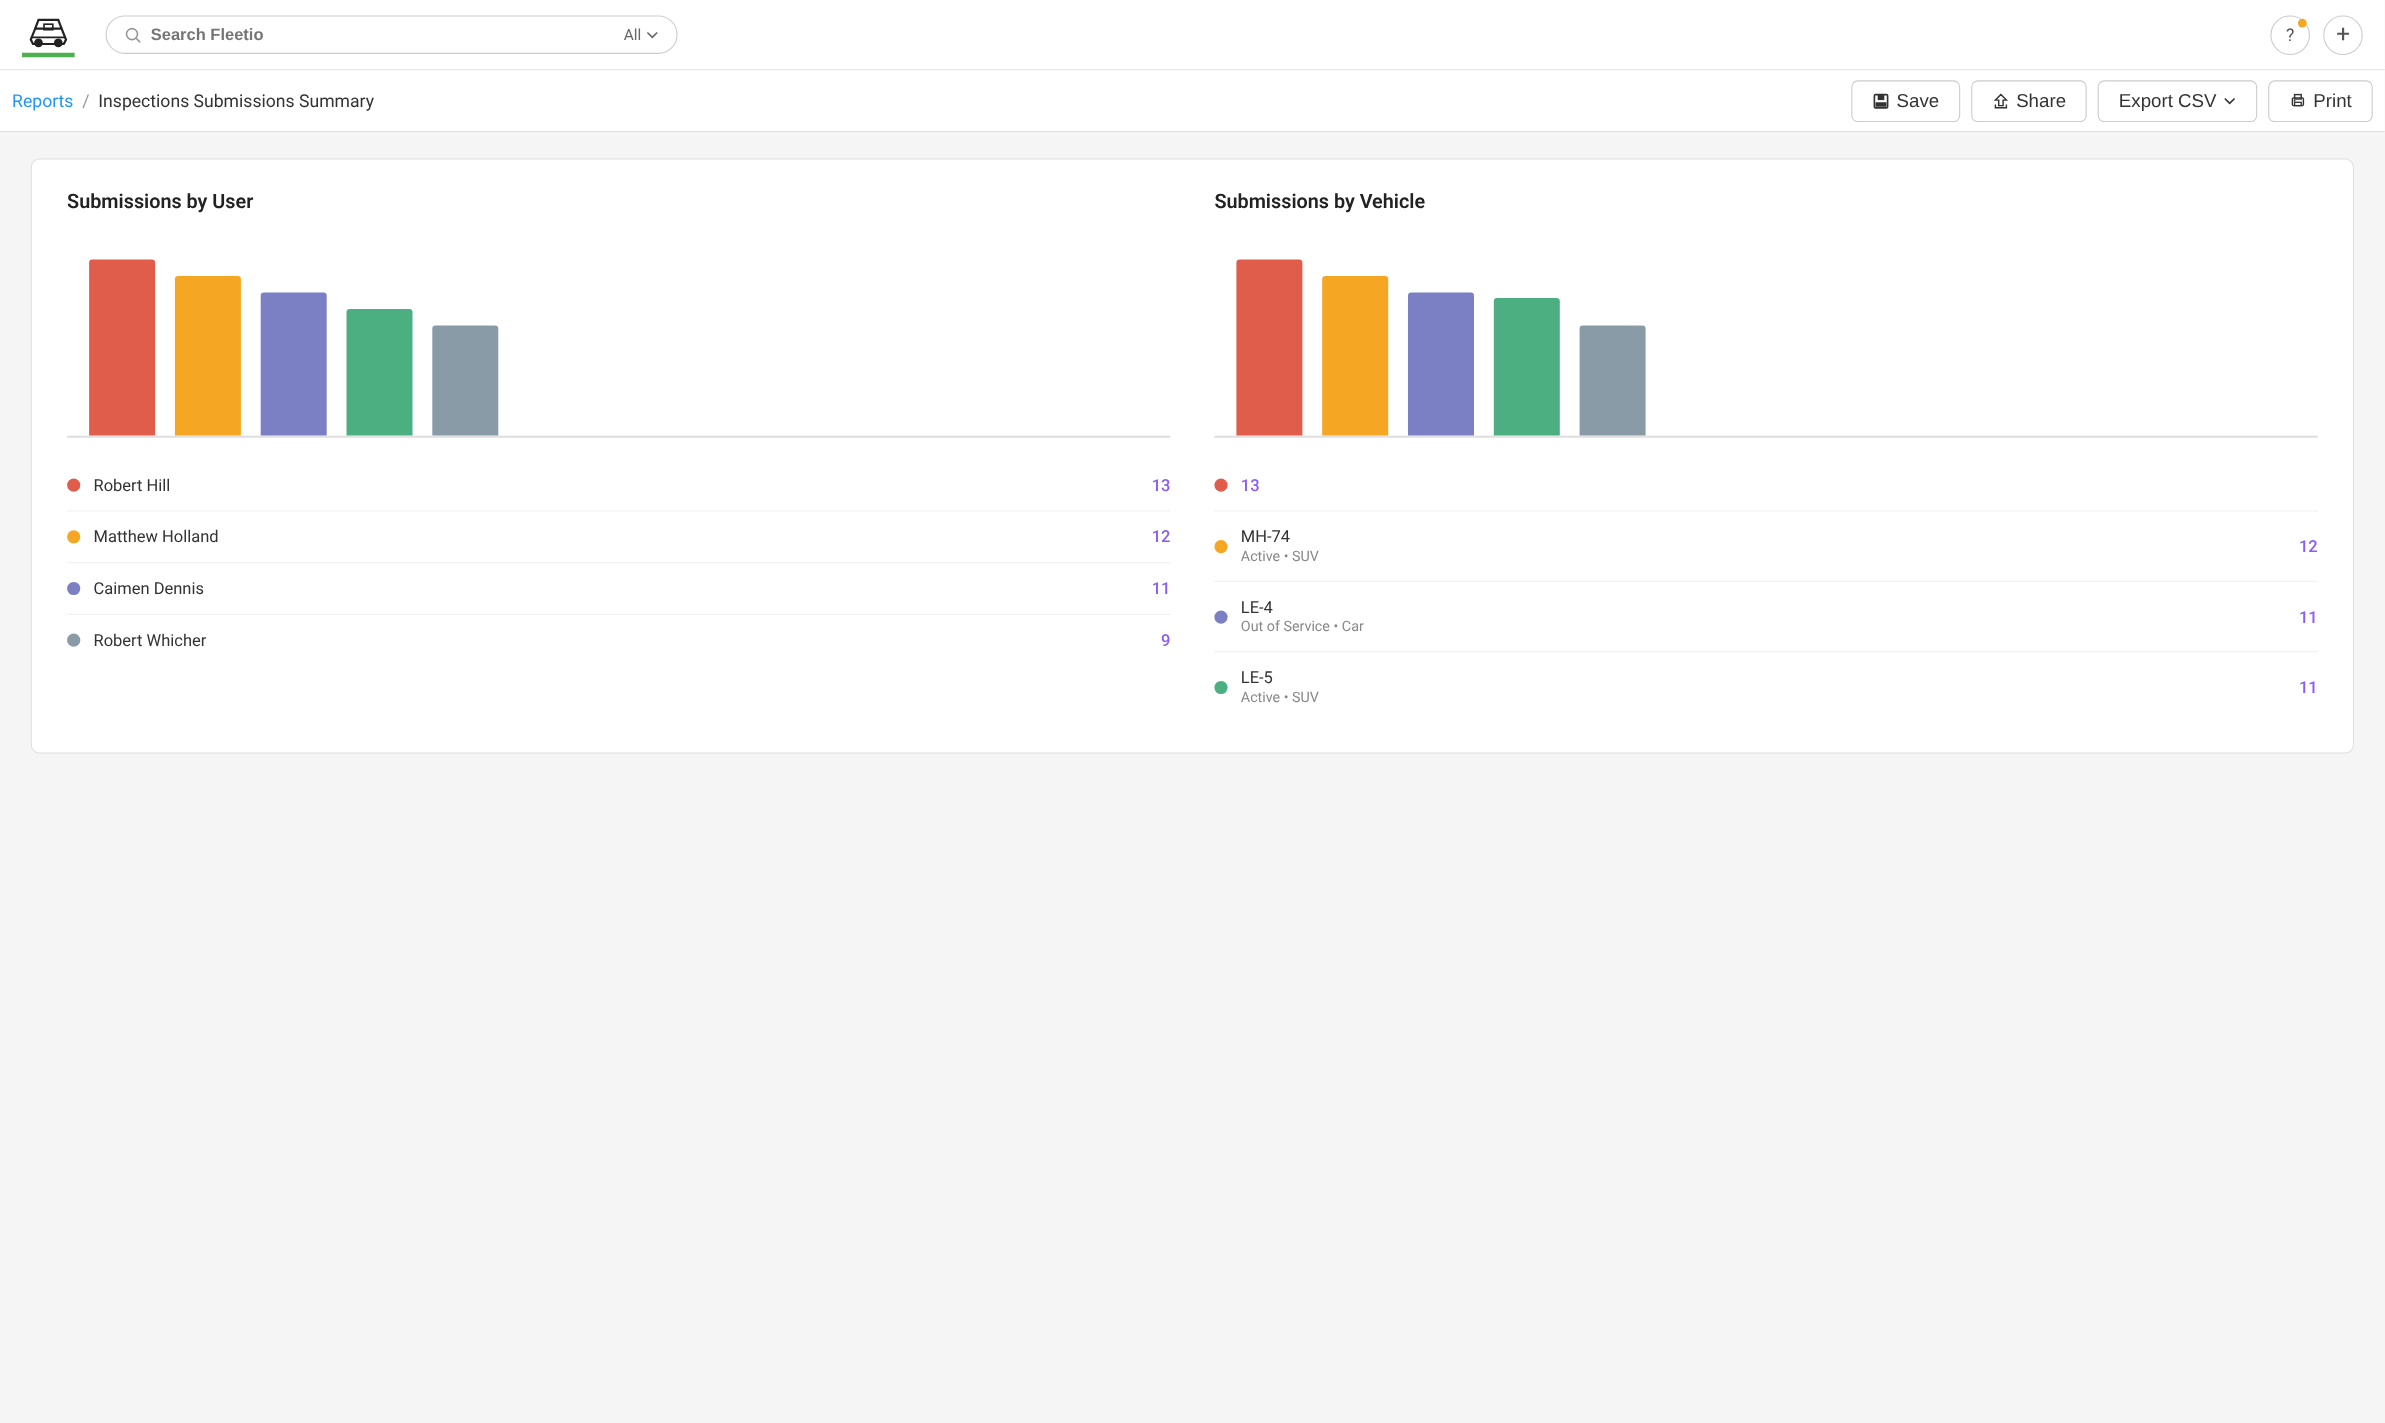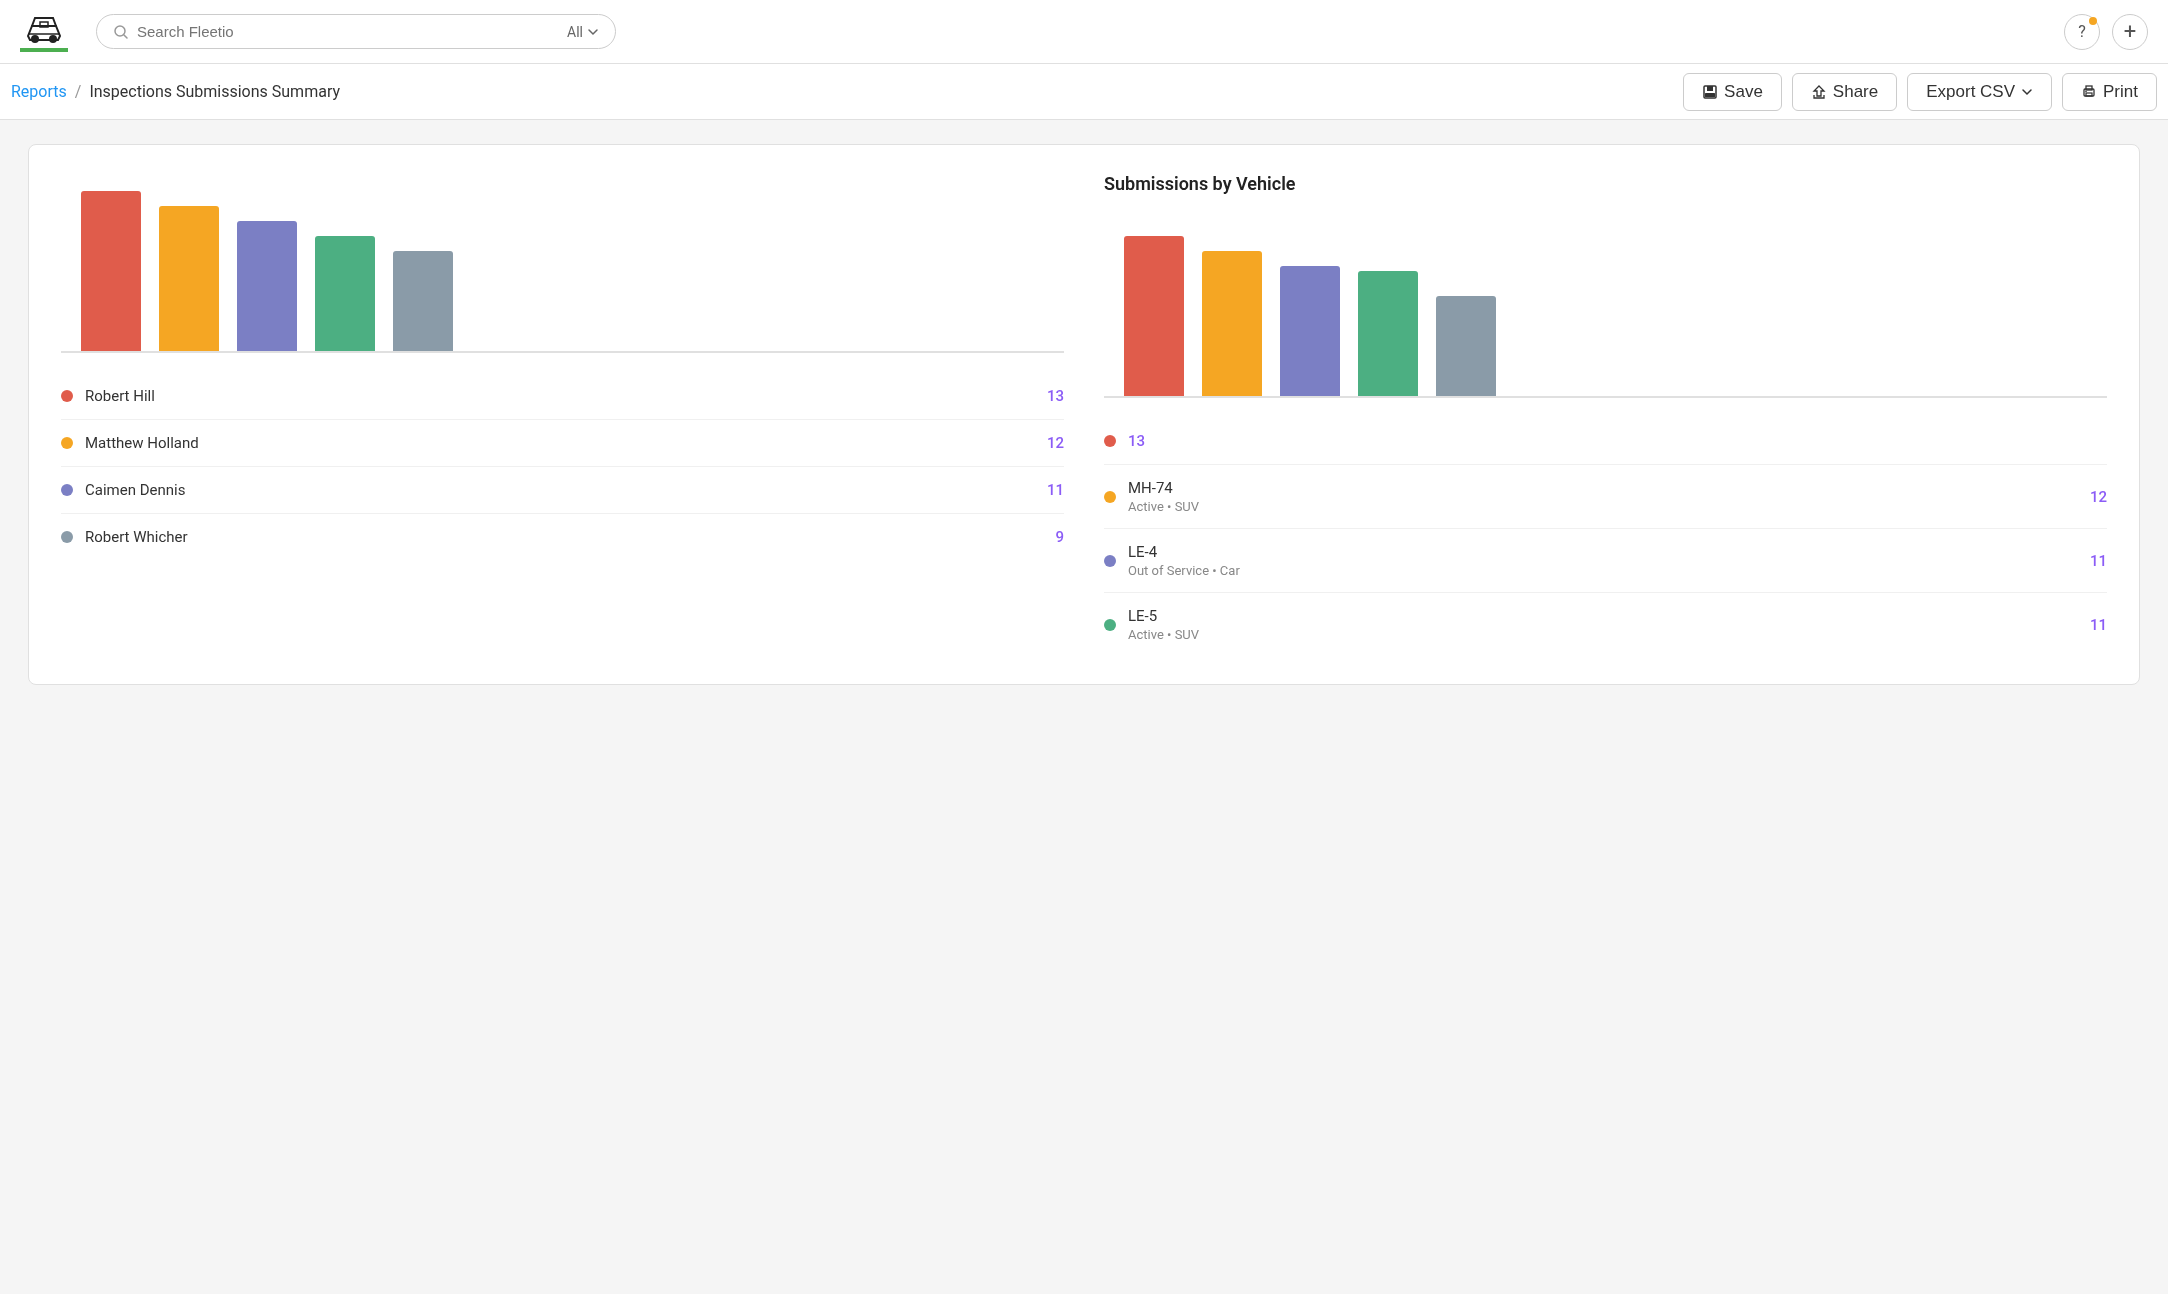--- a/index.html
+++ b/index.html
@@ -34,20 +34,21 @@
       padding: 8px 16px;
       background: #fff;
       gap: 8px;
     }
     .search-bar input {
       border: none;
       outline: none;
       flex: 1;
       font-size: 15px;
       color: #555;
+      font-weight: bold;
     }
     .search-filter {
       color: #666;
       font-size: 14px;
       display: flex;
       align-items: center;
       gap: 4px;
       cursor: pointer;
     }
     .nav-spacer { flex: 1; }
@@ -291,20 +292,21 @@
       </svg>
       <span>Print</span>
     </button>
   </div>
 </div>
 
 <div class="main-content">
   <div class="charts-container">
 
     <div class="chart-section">
+      <div class="chart-title">Submissions by User</div>
       <div class="bar-chart" id="user-bar-chart">
           <div class="bar" style="height: 160px; background-color: rgb(224, 92, 75);"></div>
           <div class="bar" style="height: 145px; background-color: rgb(245, 166, 35);"></div>
           <div class="bar" style="height: 130px; background-color: rgb(123, 127, 196);"></div>
           <div class="bar" style="height: 115px; background-color: rgb(76, 175, 130);"></div>
           <div class="bar" style="height: 100px; background-color: rgb(138, 155, 168);"></div>
         </div>
       <ul class="legend-list" id="user-legend">
           <li class="legend-item">
     <span class="legend-dot" style="background:#e05c4b"></span>

